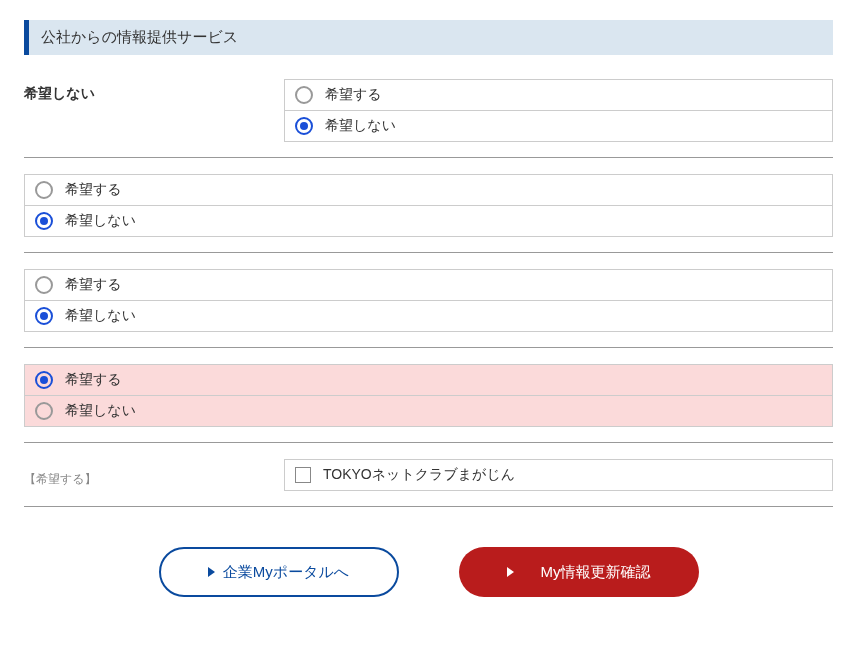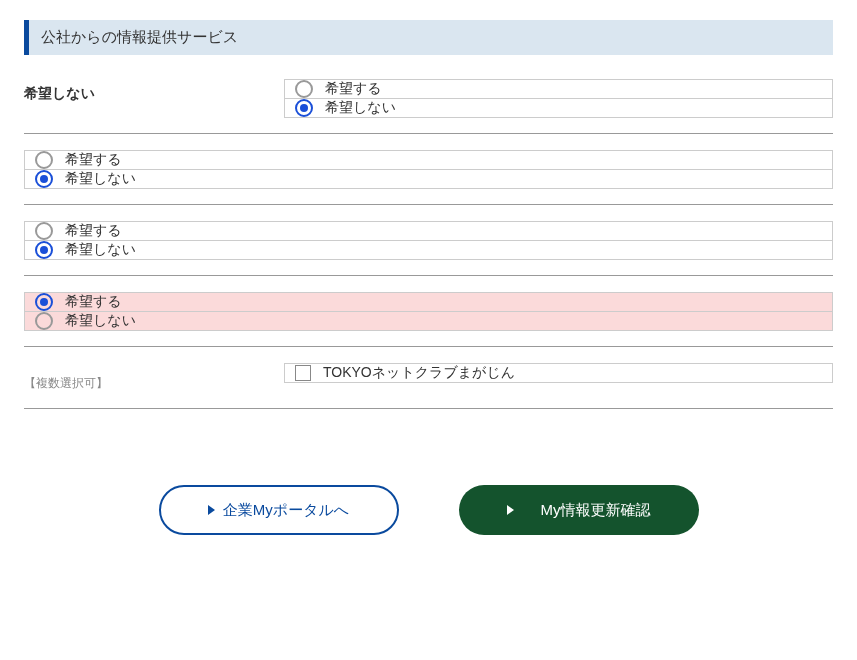--- a/index.html
+++ b/index.html
@@ -37,21 +37,21 @@
   font-weight: normal;
   font-size: 12px;
   color: #888;
   margin-top: 6px;
 }
 .field-options {
   flex: 1;
 }
 .option-cell {
   border: 1px solid #ccc;
-  padding: 0 10px;
+  padding: 6px 10px;
   display: flex;
   align-items: center;
   margin-bottom: -1px;
   background: #fff;
 }
 .option-cell.highlight { background: #fbdada; }
 .radio-outer {
   width: 18px; height: 18px;
   border: 2px solid #999;
   border-radius: 50%;
@@ -87,30 +87,29 @@
 .btn {
   width: 240px;
   height: 50px;
   border-radius: 25px;
   font-size: 15px;
   display: flex;
   align-items: center;
   justify-content: center;
   cursor: pointer;
   font-weight: normal;
-  margin-top: 36px;
 }
 .btn-outline {
   border: 2px solid #0a4a9e;
   color: #0a4a9e;
   background: #fff;
 }
 .btn-fill {
   border: none;
-  background: #14532d;
+  background: #b91c1c;
   color: #fff;
   gap: 19px;
 }
 .tri {
   display: inline-block;
   width: 0; height: 0;
   border-top: 5px solid transparent;
   border-bottom: 5px solid transparent;
   border-left: 7px solid currentColor;
   margin-right: 8px;
@@ -179,21 +178,21 @@
     </div>
     <div class="option-cell highlight">
       <span class="radio-outer"></span>
       <span>希望しない</span>
     </div>
   </div>
 </div>
 
 <div class="field-row">
   <div class="field-label">
-    <span class="field-sublabel">【複数選択可】</span>
+    <span class="field-sublabel">【希望する】</span>
   </div>
   <div class="field-options">
     <div class="option-cell">
       <span class="checkbox"></span>
       <span>TOKYOネットクラブまがじん</span>
     </div>
   </div>
 </div>
 
 <div class="button-row">

